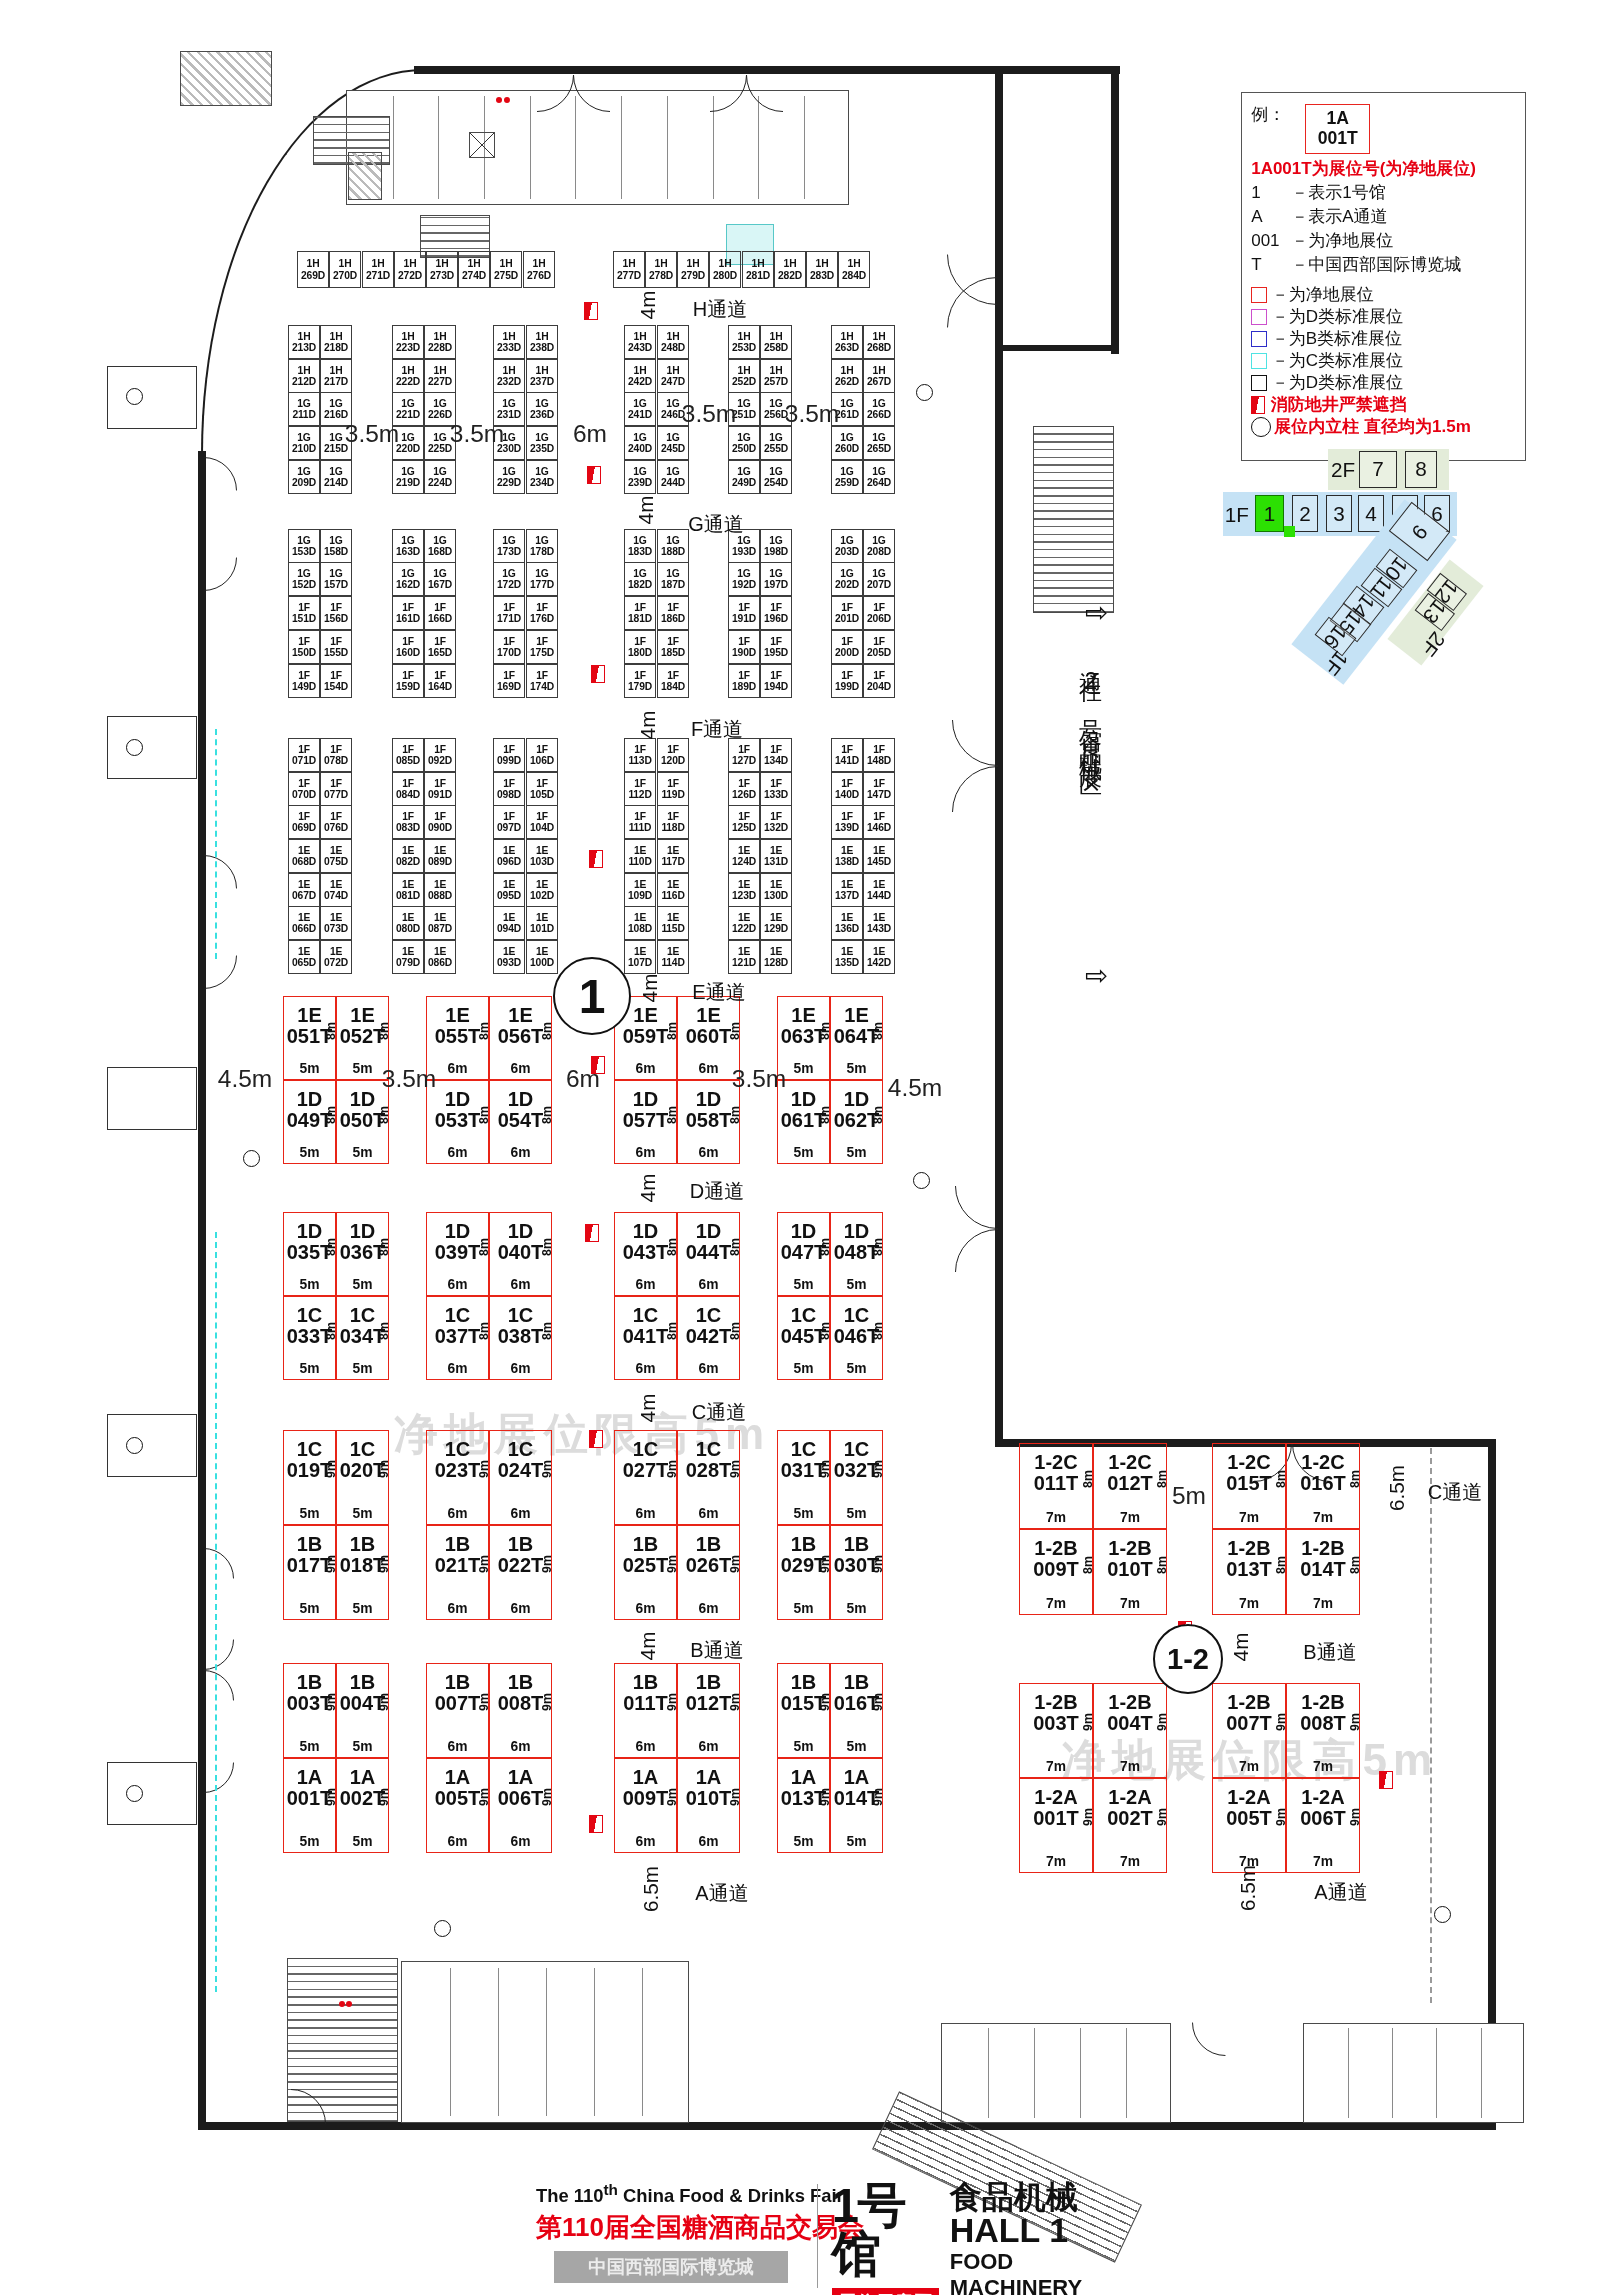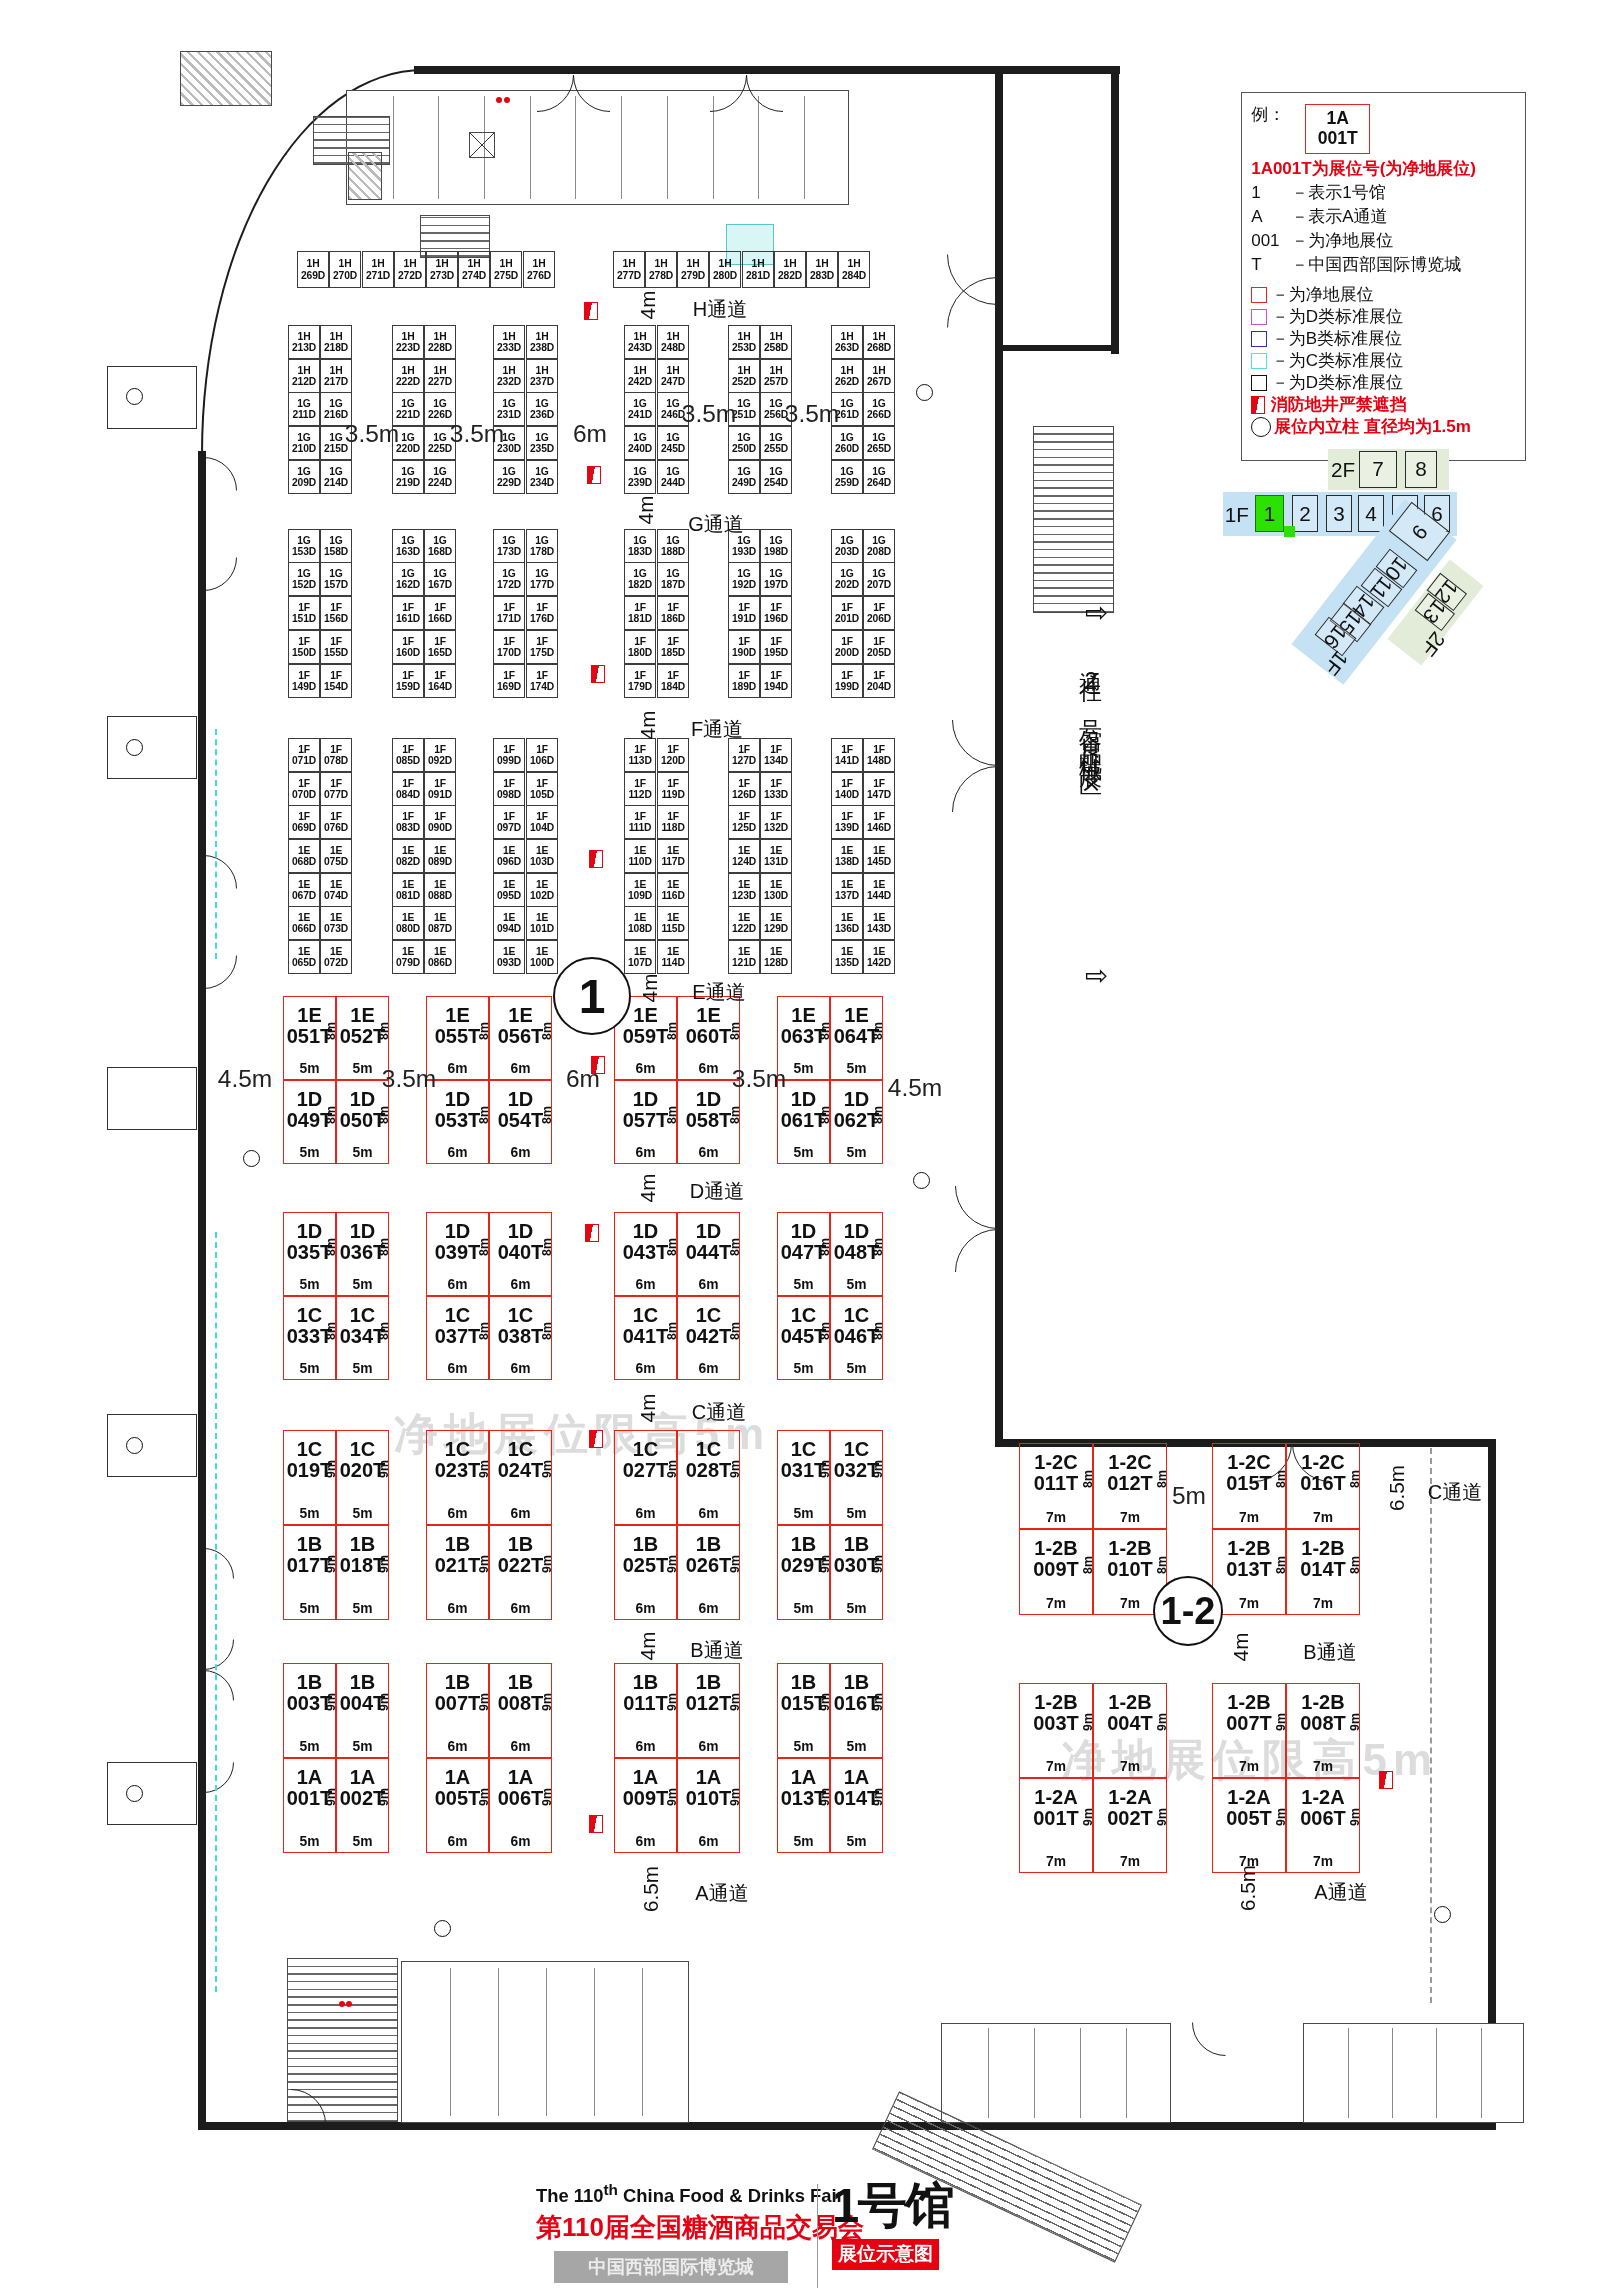--- a/index.html
+++ b/index.html
@@ -1452,21 +1452,21 @@
       <div class="chn" style="left: 717px; top: 1650px;">B通道</div>
       <div class="chm" style="left: 651px; top: 1889px;">6.5m</div>
       <div class="chn" style="left: 722px; top: 1893px;">A通道</div>
       <div class="chm" style="left: 1397px; top: 1488px;">6.5m</div>
       <div class="chn" style="left: 1455px; top: 1492px;">C通道</div>
       <div class="chm" style="left: 1241px; top: 1647px;">4m</div>
       <div class="chn" style="left: 1330px; top: 1652px;">B通道</div>
       <div class="chm" style="left: 1248px; top: 1888px;">6.5m</div>
       <div class="chn" style="left: 1341px; top: 1892px;">A通道</div>
       <div class="marker" style="left: 553px; top: 957px; width: 74px; height: 74px; font-size: 48px;">1</div>
-      <div class="marker" style="left: 1153px; top: 1576px; width: 66px; height: 66px; font-size: 38px;">1-2</div>
+      <div class="marker" style="left: 1153px; top: 1624px; width: 66px; height: 66px; font-size: 29px;">1-2</div>
       <div class="fire" style="left: 584px; top: 302px;"></div>
       <div class="fire" style="left: 587px; top: 466px;"></div>
       <div class="fire" style="left: 591px; top: 665px;"></div>
       <div class="fire" style="left: 589px; top: 850px;"></div>
       <div class="fire" style="left: 591px; top: 1056px;"></div>
       <div class="fire" style="left: 585px; top: 1224px;"></div>
       <div class="fire" style="left: 589px; top: 1430px;"></div>
       <div class="fire" style="left: 589px; top: 1815px;"></div>
       <div class="fire" style="left: 1178px; top: 1621px;"></div>
       <div class="fire" style="left: 1379px; top: 1771px;"></div>
@@ -1602,16 +1602,21 @@
       <div class="f-en"><span>The 110</span><sup>th</sup><span> China Food &amp; Drinks Fair</span></div>
       <div class="f-cn">第110届全国糖酒商品交易会</div>
       <div class="f-venue">中国西部国际博览城</div>
     </div>
     <div class="f-div"></div>
     <div class="f-right">
       <div>
         <div class="f-hallcn">1号馆</div>
         <div class="f-tag">展位示意图</div>
       </div>
+      <div class="f-r2">
+        <div class="f-catcn">食品机械</div>
+        <div class="f-hallen">HALL 1</div>
+        <div class="f-caten">FOOD MACHINERY</div>
+      </div>
     </div>
   </div>
 </div>
 
 
 </body></html>

